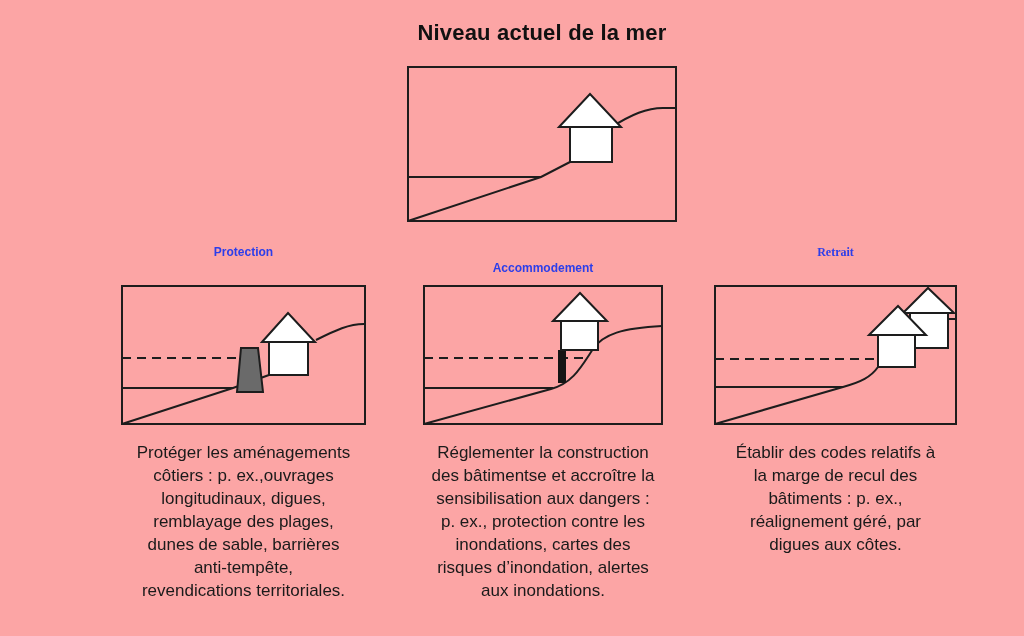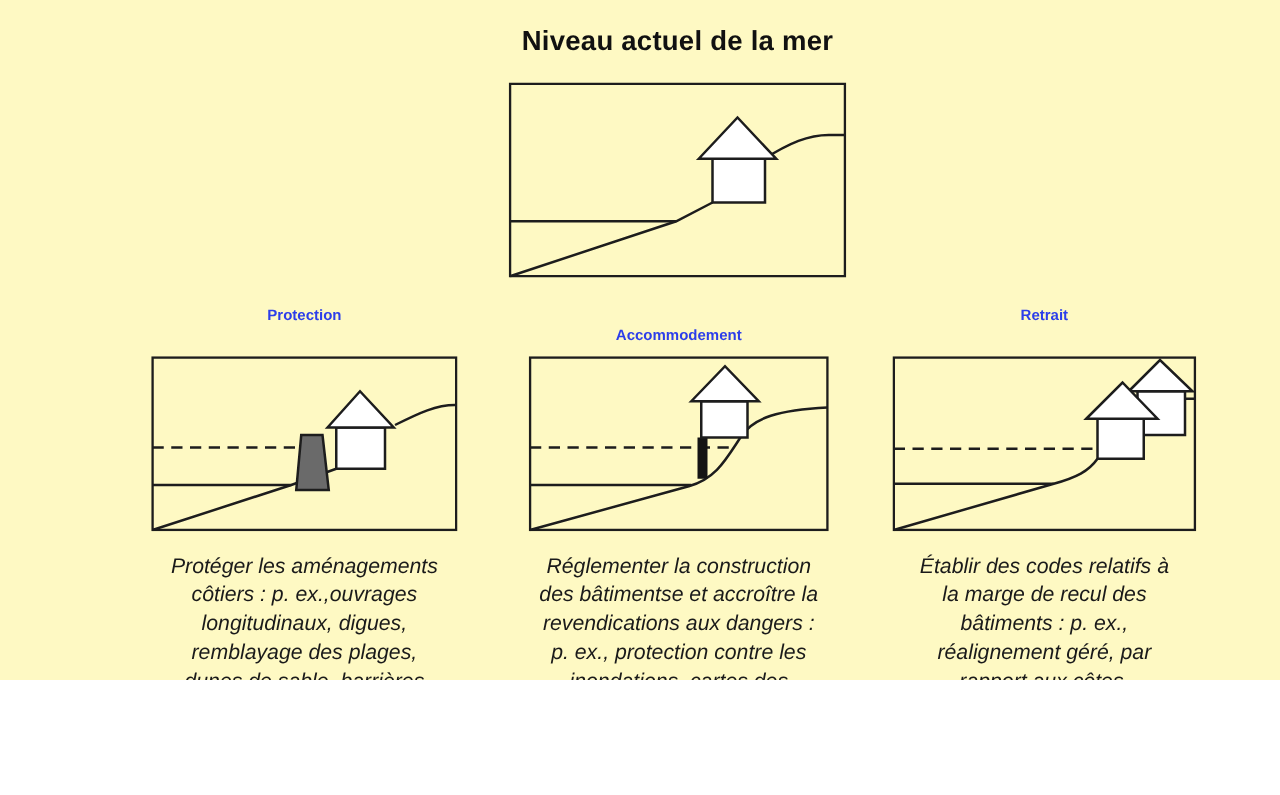--- a/index.html
+++ b/index.html
@@ -1,22 +1,22 @@
 <!DOCTYPE html>
 <html><head>
 <meta charset="utf-8">
 <style>
   * { margin: 0; padding: 0; box-sizing: border-box; }
   html, body { background: #ffffff; }
   body { font-family: "Liberation Sans", "DejaVu Sans", sans-serif; }
   .canvas {
     position: relative;
     width: 1024px;
-    height: 544px;
-    background: #fef9c3;
+    height: 636px;
+    background: #fca5a5;
     overflow: hidden;
   }
   .title {
     position: absolute;
     left: 307px; top: 20px; width: 470px;
     text-align: center;
     font-size: 22px;
     font-weight: 700;
     color: #111111;
     letter-spacing: 0.2px;
@@ -29,30 +29,29 @@
   .col-label {
     position: absolute;
     top: 245px;
     text-align: center;
     font-size: 12px;
     font-weight: 700;
     color: #2C3EEA;
   }
   .col-label.l1 { left: 121px; width: 245px; }
   .col-label.l2 { left: 423px; width: 240px; margin-top: 16px; }
-  .col-label.l3 { left: 714px; width: 243px; }
+  .col-label.l3 { left: 714px; width: 243px; font-family: Liberation Serif, serif; }
   .desc {
     position: absolute;
     top: 441px;
     text-align: center;
     font-size: 17px;
     line-height: 23px;
     color: #1a1a1a;
     white-space: pre-line;
-    font-style: italic;
   }
   .desc.d1 { left: 98px;  width: 291px; }
   .desc.d2 { left: 398px; width: 290px; }
   .desc.d3 { left: 690px; width: 291px; }
   svg .ln { stroke: #1d1d1d; stroke-width: 2; fill: none; }
   svg .fill-white { fill: #ffffff; }
 </style>
 </head>
 <body>
 
@@ -108,24 +107,24 @@
 
   <div class="desc d1">Protéger les aménagements
 côtiers : p. ex.,ouvrages
 longitudinaux, digues,
 remblayage des plages,
 dunes de sable, barrières
 anti-tempête,
 revendications territoriales.</div>
   <div class="desc d2">Réglementer la construction
 des bâtimentse et accroître la
-revendications aux dangers :
+sensibilisation aux dangers :
 p. ex., protection contre les
 inondations, cartes des
 risques d’inondation, alertes
 aux inondations.</div>
   <div class="desc d3">Établir des codes relatifs à
 la marge de recul des
 bâtiments : p. ex.,
 réalignement géré, par
-rapport aux côtes.</div>
+digues aux côtes.</div>
 
 </div>
 
 </body></html>

